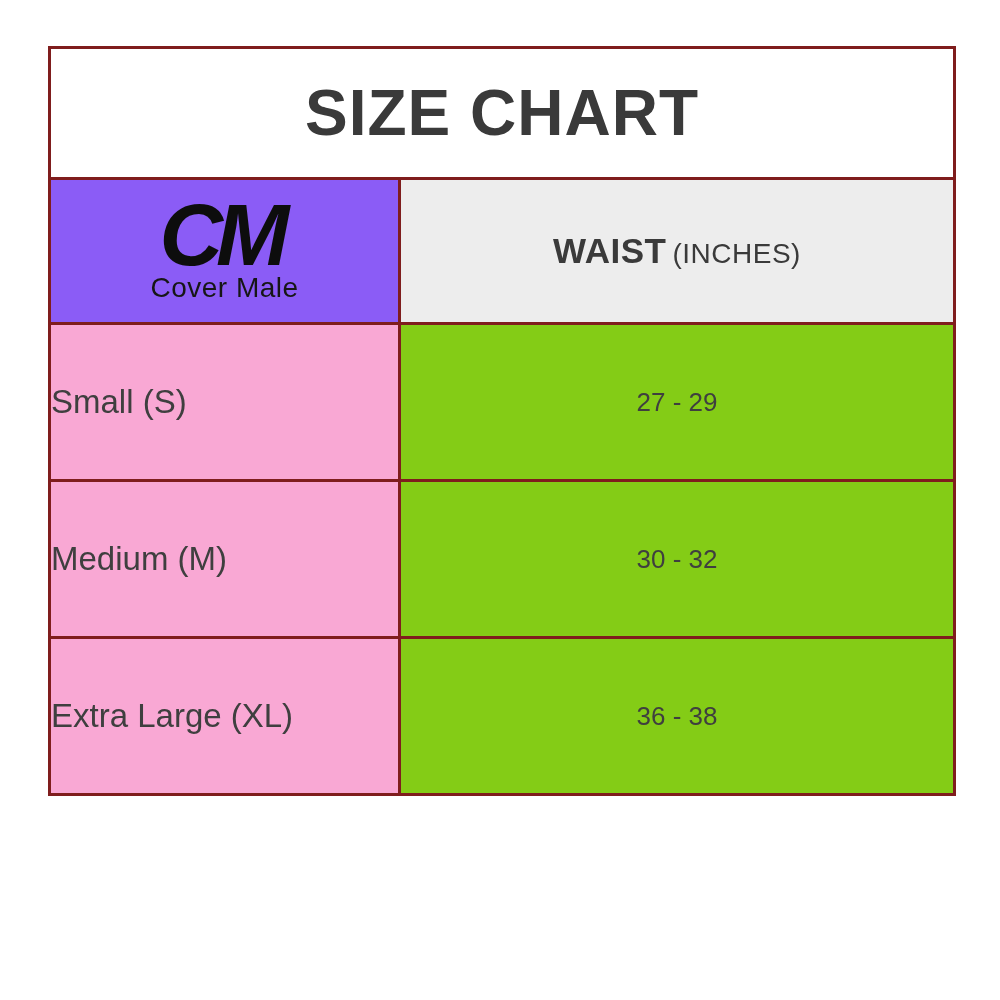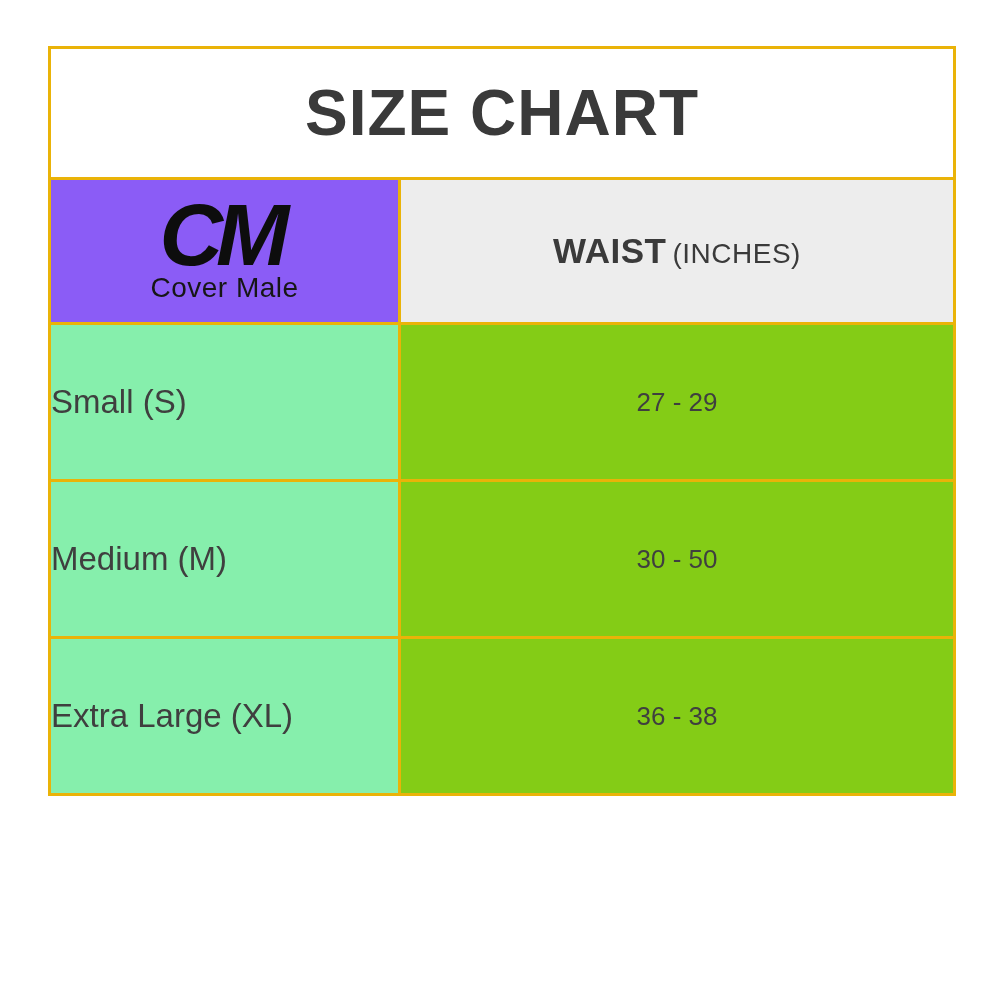--- a/index.html
+++ b/index.html
@@ -19,21 +19,21 @@
     position: absolute;
     left: 48px;
     top: 46px;
   }
   table.size-chart {
     border-collapse: collapse;
     table-layout: fixed;
     width: 905px;
   }
   table.size-chart td {
-    border: 3px solid #eab308;
+    border: 3px solid #7f1d1d;
     padding: 0;
     vertical-align: middle;
   }
   col.col-size  { width: 350px; }
   col.col-waist { width: 555px; }
 
   
   td.title-cell { height: 128px; text-align: center; }
   .title-text {
     font-size: 64px;
@@ -76,21 +76,21 @@
     margin-left: 6px;
   }
 
   
   tr.data-row td { height: 154px; }
   td.size-cell {
     text-align: left;
     padding-left: 34px;
     font-size: 33px;
     color: #3f3f3f;
-    background: #86efac;
+    background: #f9a8d4;
   }
   td.range-cell {
     text-align: center;
     font-size: 26px;
     color: #3f3f3f;
     background: #84cc16;
   }
 </style>
 </head>
 <body>
@@ -129,21 +129,21 @@
         <td class="range-cell">
           <span>27 - 29</span>
         </td>
       </tr>
 
       <tr class="data-row">
         <td class="size-cell">
           <span>Medium (M)</span>
         </td>
         <td class="range-cell">
-          <span>30 - 50</span>
+          <span>30 - 32</span>
         </td>
       </tr>
 
 
       <tr class="data-row">
         <td class="size-cell">
           <span>Extra Large (XL)</span>
         </td>
         <td class="range-cell">
           <span>36 - 38</span>

